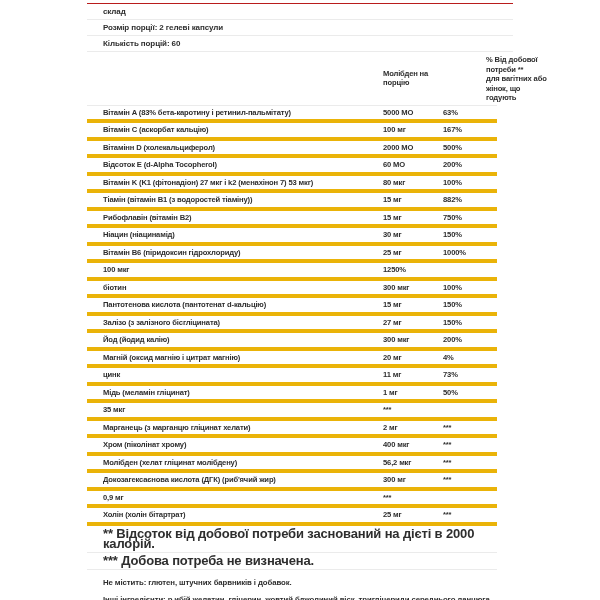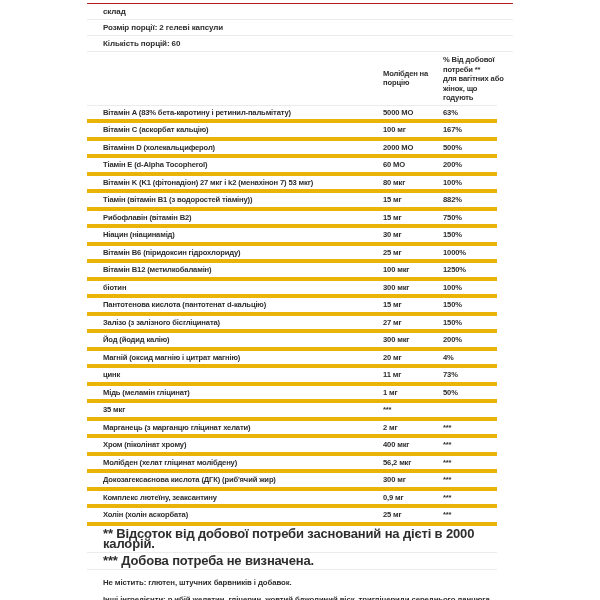--- a/index.html
+++ b/index.html
@@ -19,21 +19,21 @@
     border-bottom:4px solid #eab308;padding-left:16px;box-sizing:border-box;
     width:410px;align-items:center;min-height:13px;
   }
   .cell{
     font-size:7.6px;font-weight:700;line-height:9.5px;
     letter-spacing:-0.15px;padding:2px 4px 2px 0;
   }
   .thead{min-height:47px;border-bottom:1px solid #ebebeb;}
   .thead .amount-head{align-self:center;white-space:pre-line;}
   .thead .dv-head{align-self:start;padding-top:3px;}
-  .thead .dv-head span{display:block;width:66px;white-space:pre-line;}
+  .thead .dv-head span{display:block;width:66px;white-space:pre-line;margin-left:43px;}
   .footnote-row{
     width:410px;box-sizing:border-box;border-bottom:1px solid #ebebeb;
     padding:3.5px 0 3.5px 16px;font-size:13px;font-weight:700;
     line-height:9.5px;letter-spacing:-0.15px;
   }
   .paragraphs{margin-top:7px;padding-left:16px;width:410px;}
   .paragraphs p{
     margin:0 0 4px 0;font-size:7.8px;font-weight:700;
     line-height:12.8px;letter-spacing:-0.1px;
   }
@@ -70,21 +70,21 @@
         <div class="cell">Вітамін C (аскорбат кальцію)</div>
         <div class="cell">100 мг</div>
         <div class="cell">167%</div>
       </div>
       <div class="trow">
         <div class="cell">Вітамінн D (холекальциферол)</div>
         <div class="cell">2000 МО</div>
         <div class="cell">500%</div>
       </div>
       <div class="trow">
-        <div class="cell">Тіамін E (d-Alpha Tocopherol)</div>
+        <div class="cell">Відсоток E (d-Alpha Tocopherol)</div>
         <div class="cell">60 МО</div>
         <div class="cell">200%</div>
       </div>
       <div class="trow">
         <div class="cell">Вітамін K (K1 (фітонадіон) 27 мкг і k2 (менахінон 7) 53 мкг)</div>
         <div class="cell">80 мкг</div>
         <div class="cell">100%</div>
       </div>
       <div class="trow">
         <div class="cell">Тіамін (вітамін B1 (з водоростей тіаміну))</div>
@@ -100,21 +100,20 @@
         <div class="cell">Ніацин (ніацинамід)</div>
         <div class="cell">30 мг</div>
         <div class="cell">150%</div>
       </div>
       <div class="trow">
         <div class="cell">Вітамін B6 (піридоксин гідрохлориду)</div>
         <div class="cell">25 мг</div>
         <div class="cell">1000%</div>
       </div>
       <div class="trow">
-        <div class="cell">Вітамін B12 (метилкобаламін)</div>
         <div class="cell">100 мкг</div>
         <div class="cell">1250%</div>
       </div>
       <div class="trow">
         <div class="cell">біотин</div>
         <div class="cell">300 мкг</div>
         <div class="cell">100%</div>
       </div>
       <div class="trow">
         <div class="cell">Пантотенова кислота (пантотенат d-кальцію)</div>
@@ -164,26 +163,25 @@
         <div class="cell">Молібден (хелат гліцинат молібдену)</div>
         <div class="cell">56,2 мкг</div>
         <div class="cell">***</div>
       </div>
       <div class="trow">
         <div class="cell">Докозагексаєнова кислота (ДГК) (риб'ячий жир)</div>
         <div class="cell">300 мг</div>
         <div class="cell">***</div>
       </div>
       <div class="trow">
-        <div class="cell">Комплекс лютеїну, зеаксантину</div>
         <div class="cell">0,9 мг</div>
         <div class="cell">***</div>
       </div>
       <div class="trow">
-        <div class="cell">Холін (холін аскорбата)</div>
+        <div class="cell">Холін (холін бітартрат)</div>
         <div class="cell">25 мг</div>
         <div class="cell">***</div>
       </div>
 
     <div class="footnote-row">** Відсоток від добової потреби заснований на дієті в 2000 калорій.</div>
       <div class="footnote-row">*** Добова потреба не визначена.</div>
   </div>
 
   <div class="paragraphs">
     <p>Не містить: глютен, штучних барвників і добавок.</p>

